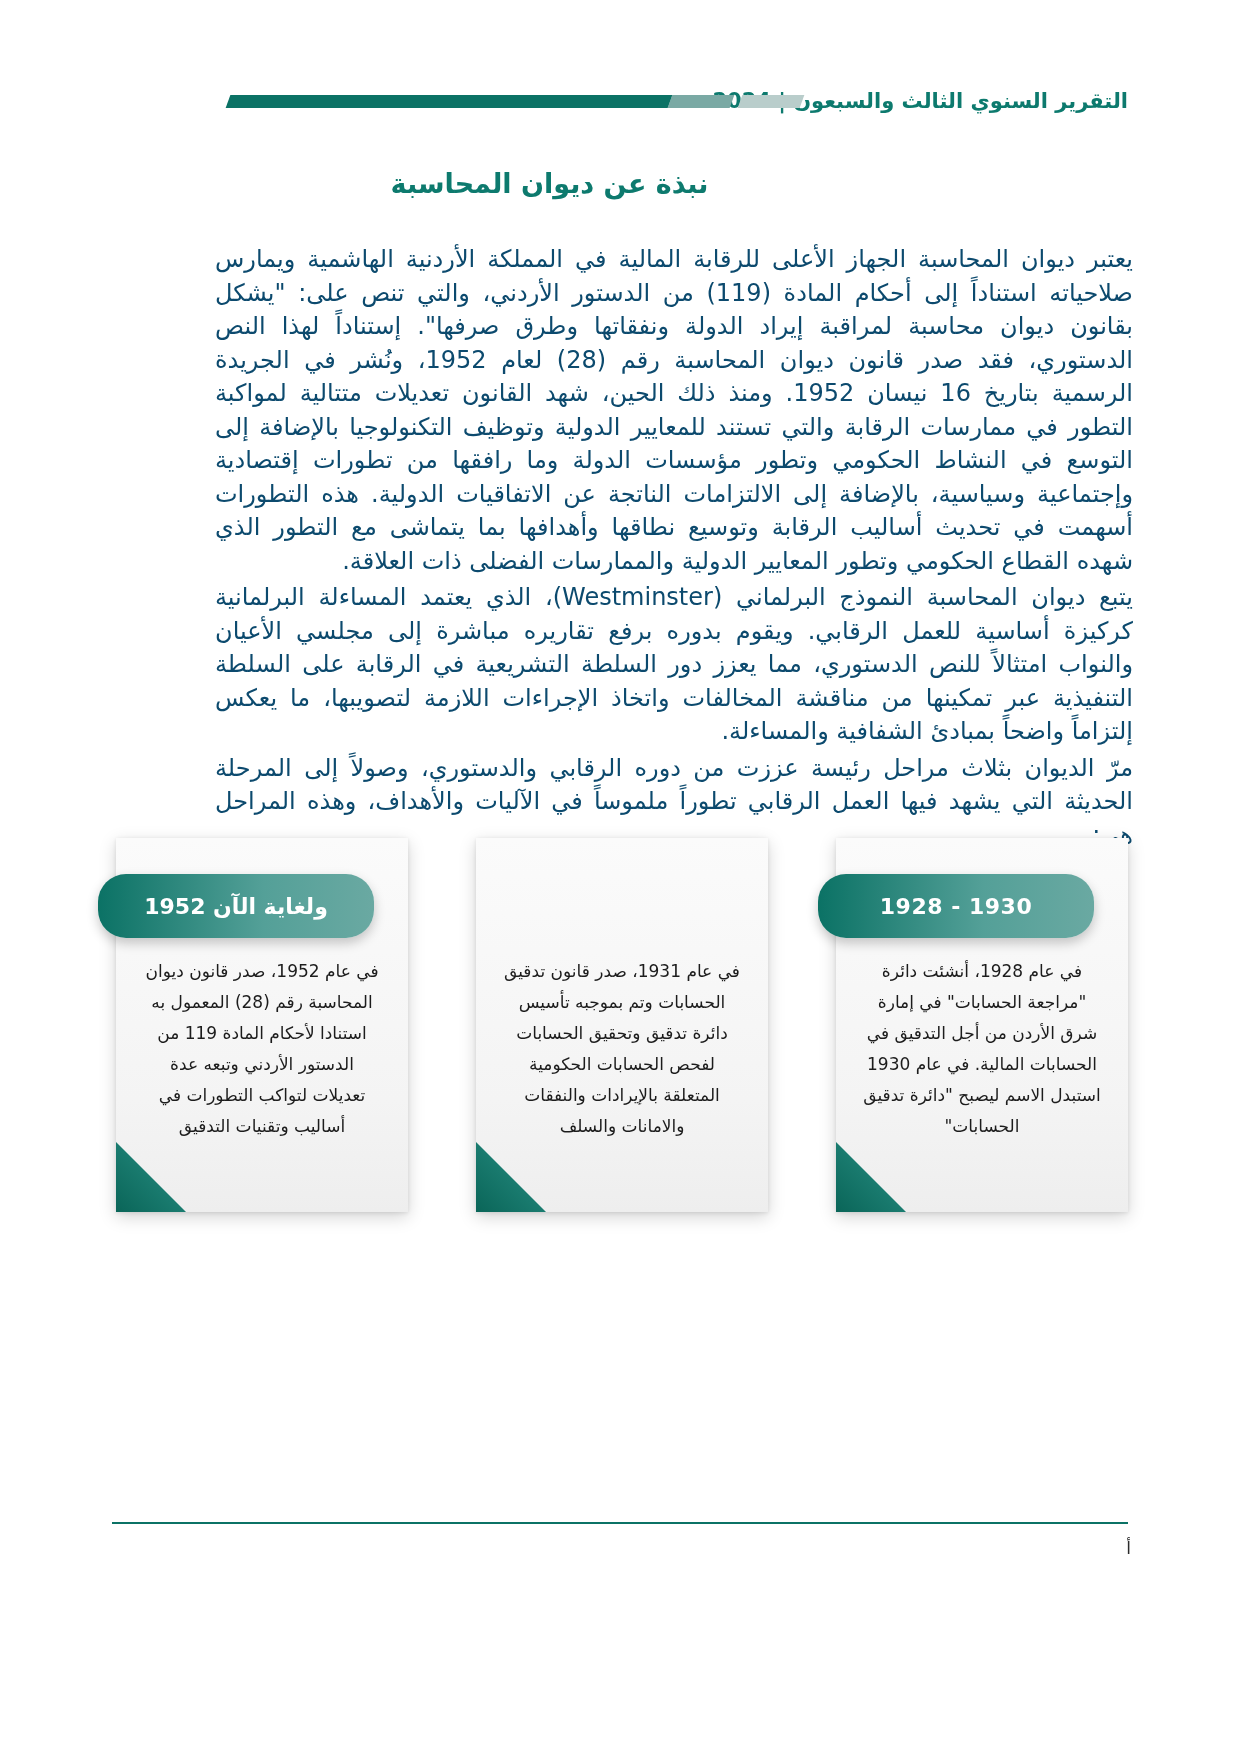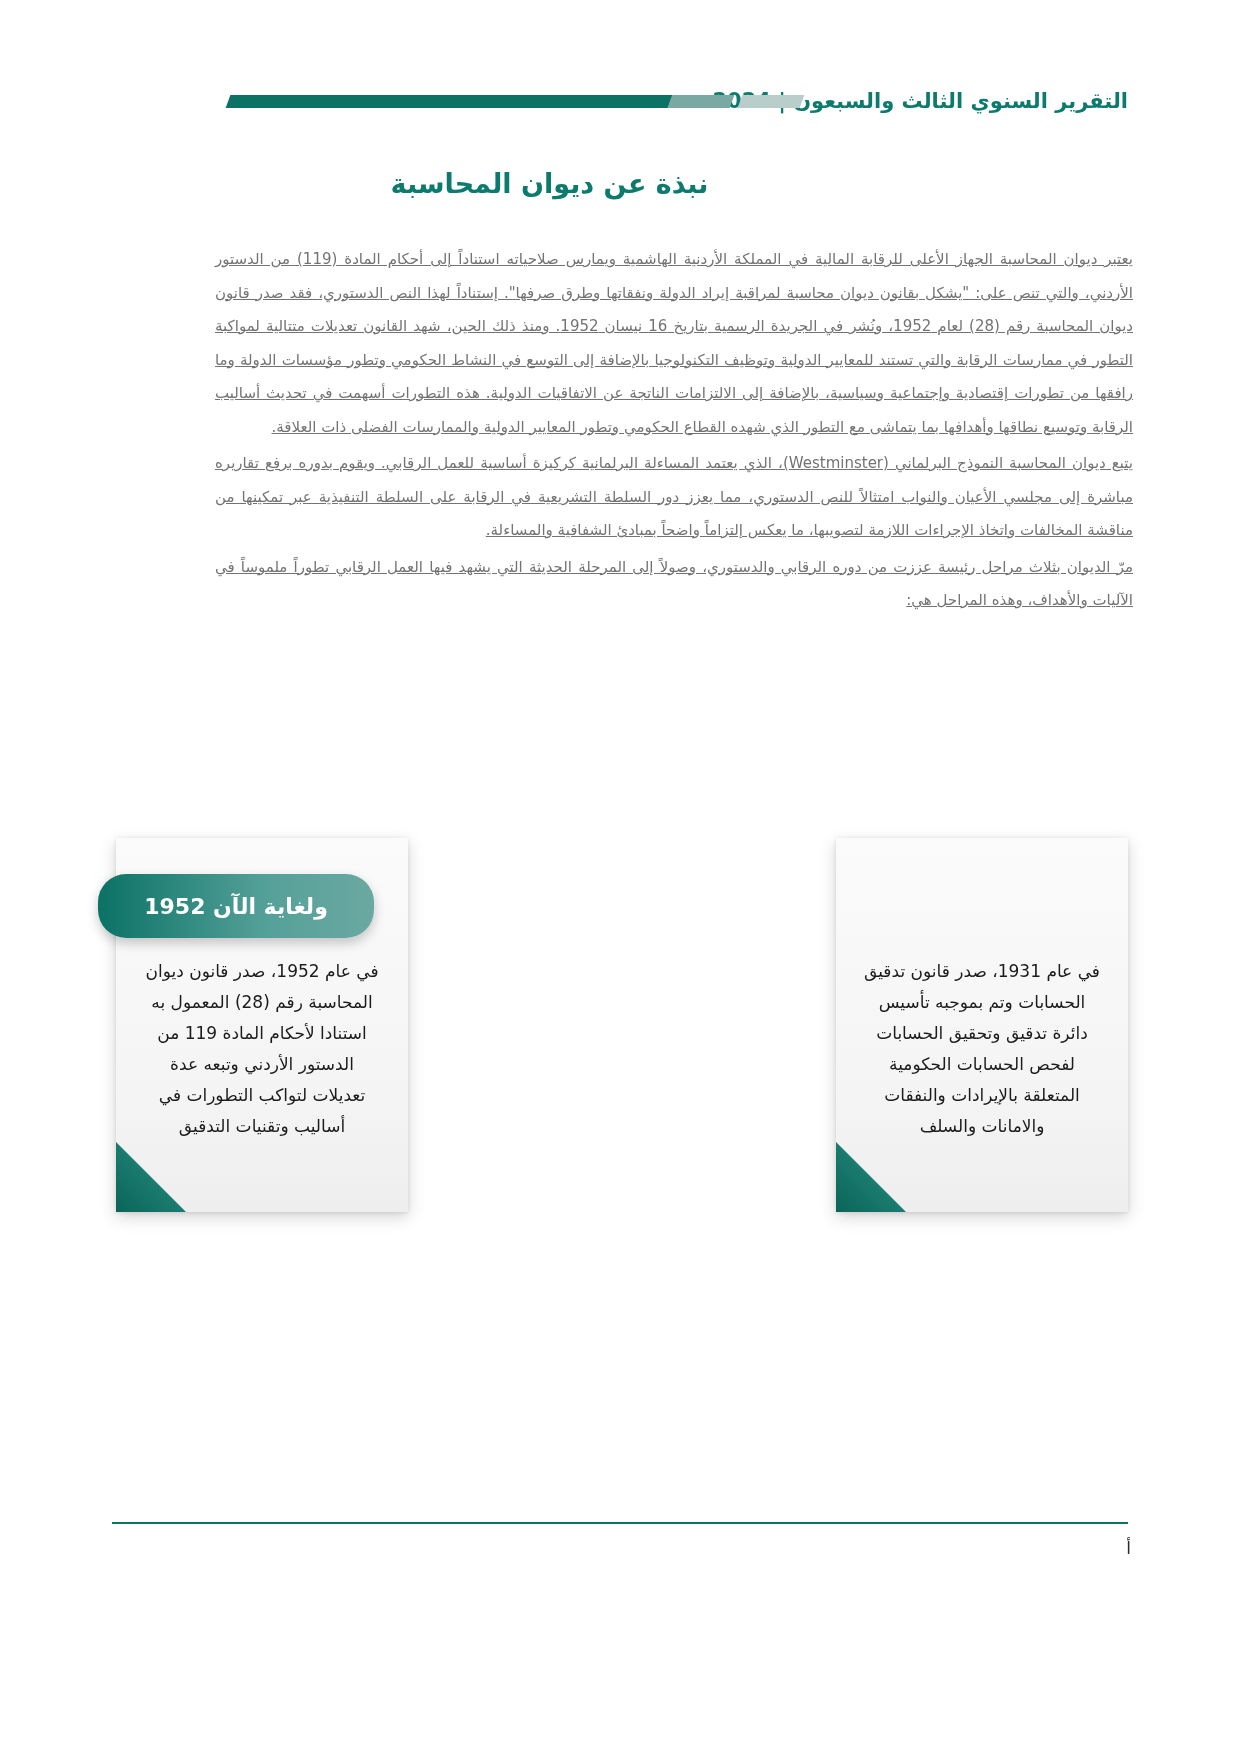--- a/index.html
+++ b/index.html
@@ -54,24 +54,23 @@
   }
 
   
   .body-block{
     position:absolute;
     top:243px;
     right:108px;
     width:918px;
     direction:rtl;
     text-align:justify;
-    color:#737373;
-    font-size:15px;
+    color:#0c4a6e;
+    font-size:24px;
     line-height:33.5px;
-    text-decoration:underline;
   }
   .para{margin:0 0 3px 0;text-align:justify;text-justify:inter-word;}
   .para:last-child{margin-bottom:0;}
   .para.last-center{text-align:justify;}
 
   
   .cards-area{
     position:absolute;
     top:838px;
     right:113px;
@@ -171,20 +170,31 @@
 <div class="section-title">نبذة عن ديوان المحاسبة</div>
 
 <div class="body-block">
   <p class="para">يعتبر ديوان المحاسبة الجهاز الأعلى للرقابة المالية في المملكة الأردنية الهاشمية ويمارس صلاحياته استناداً إلى أحكام المادة (119) من الدستور الأردني، والتي تنص على: "يشكل بقانون ديوان محاسبة لمراقبة إيراد الدولة ونفقاتها وطرق صرفها". إستناداً لهذا النص الدستوري، فقد صدر قانون ديوان المحاسبة رقم (28) لعام 1952، ونُشر في الجريدة الرسمية بتاريخ 16 نيسان 1952. ومنذ ذلك الحين، شهد القانون تعديلات متتالية لمواكبة التطور في ممارسات الرقابة والتي تستند للمعايير الدولية وتوظيف التكنولوجيا بالإضافة إلى التوسع في النشاط الحكومي وتطور مؤسسات الدولة وما رافقها من تطورات إقتصادية وإجتماعية وسياسية، بالإضافة إلى الالتزامات الناتجة عن الاتفاقيات الدولية. هذه التطورات أسهمت في تحديث أساليب الرقابة وتوسيع نطاقها وأهدافها بما يتماشى مع التطور الذي شهده القطاع الحكومي وتطور المعايير الدولية والممارسات الفضلى ذات العلاقة.</p>
   <p class="para">يتبع ديوان المحاسبة النموذج البرلماني (Westminster)، الذي يعتمد المساءلة البرلمانية كركيزة أساسية للعمل الرقابي. ويقوم بدوره برفع تقاريره مباشرة إلى مجلسي الأعيان والنواب امتثالاً للنص الدستوري، مما يعزز دور السلطة التشريعية في الرقابة على السلطة التنفيذية عبر تمكينها من مناقشة المخالفات واتخاذ الإجراءات اللازمة لتصويبها، ما يعكس إلتزاماً واضحاً بمبادئ الشفافية والمساءلة.</p>
   <p class="para last-center">مرّ الديوان بثلاث مراحل رئيسة عززت من دوره الرقابي والدستوري، وصولاً إلى المرحلة الحديثة التي يشهد فيها العمل الرقابي تطوراً ملموساً في الآليات والأهداف، وهذه المراحل هي:</p>
 </div>
 
 <div class="cards-area">
 
+  <div class="card">
+    <div class="card-shadow"></div>
+    <div class="card-fold-inner"></div>
+    <div class="card-head">
+      <span class="card-head-label">1928 - 1930</span>
+    </div>
+    <div class="card-body">
+      <p>في عام 1928، أنشئت دائرة "مراجعة الحسابات" في إمارة شرق الأردن من أجل التدقيق في الحسابات المالية.
+في عام 1930 استبدل الاسم ليصبح "دائرة تدقيق الحسابات"</p>
+    </div>
+  </div>
 
   <div class="card">
     <div class="card-shadow"></div>
     <div class="card-fold-inner"></div>
     <div class="card-body">
       <p>في عام 1931، صدر قانون تدقيق الحسابات وتم بموجبه تأسيس دائرة تدقيق وتحقيق الحسابات لفحص الحسابات الحكومية المتعلقة بالإيرادات والنفقات والامانات والسلف</p>
     </div>
   </div>
 
   <div class="card">

